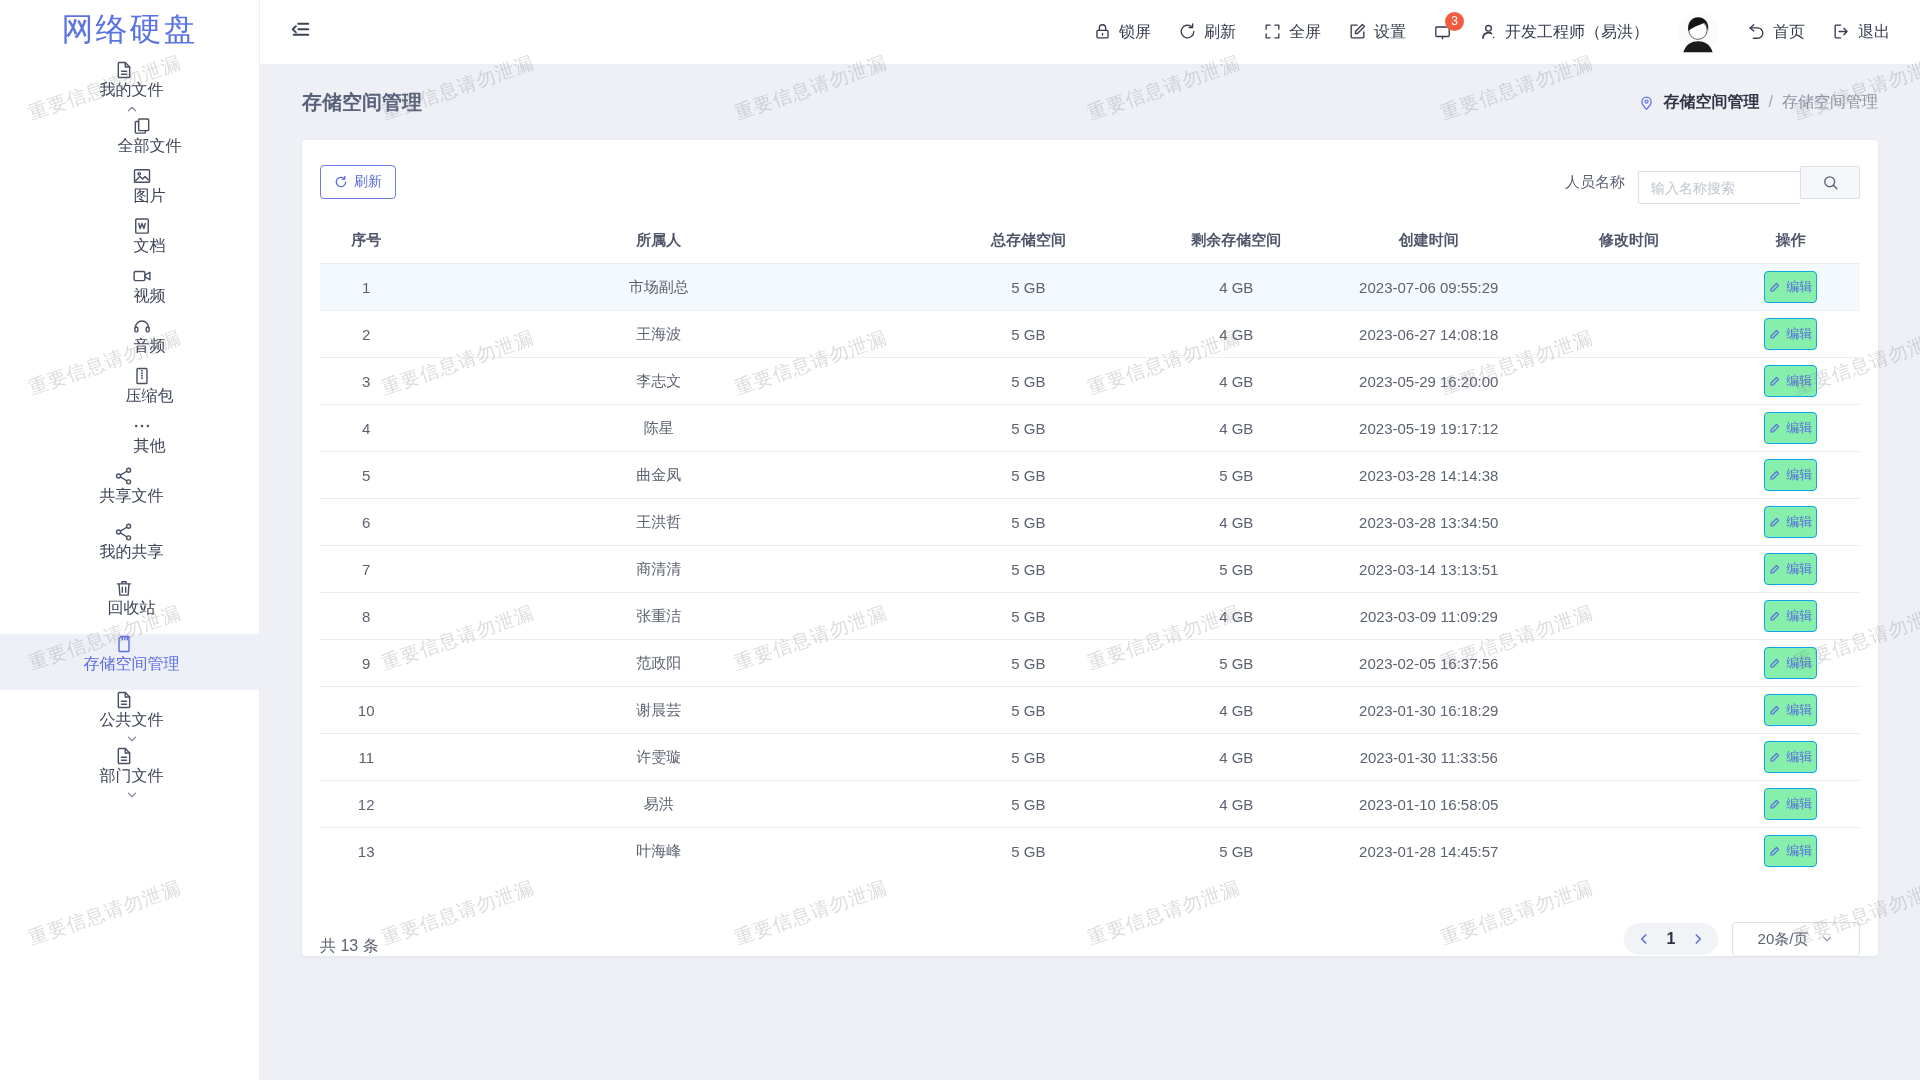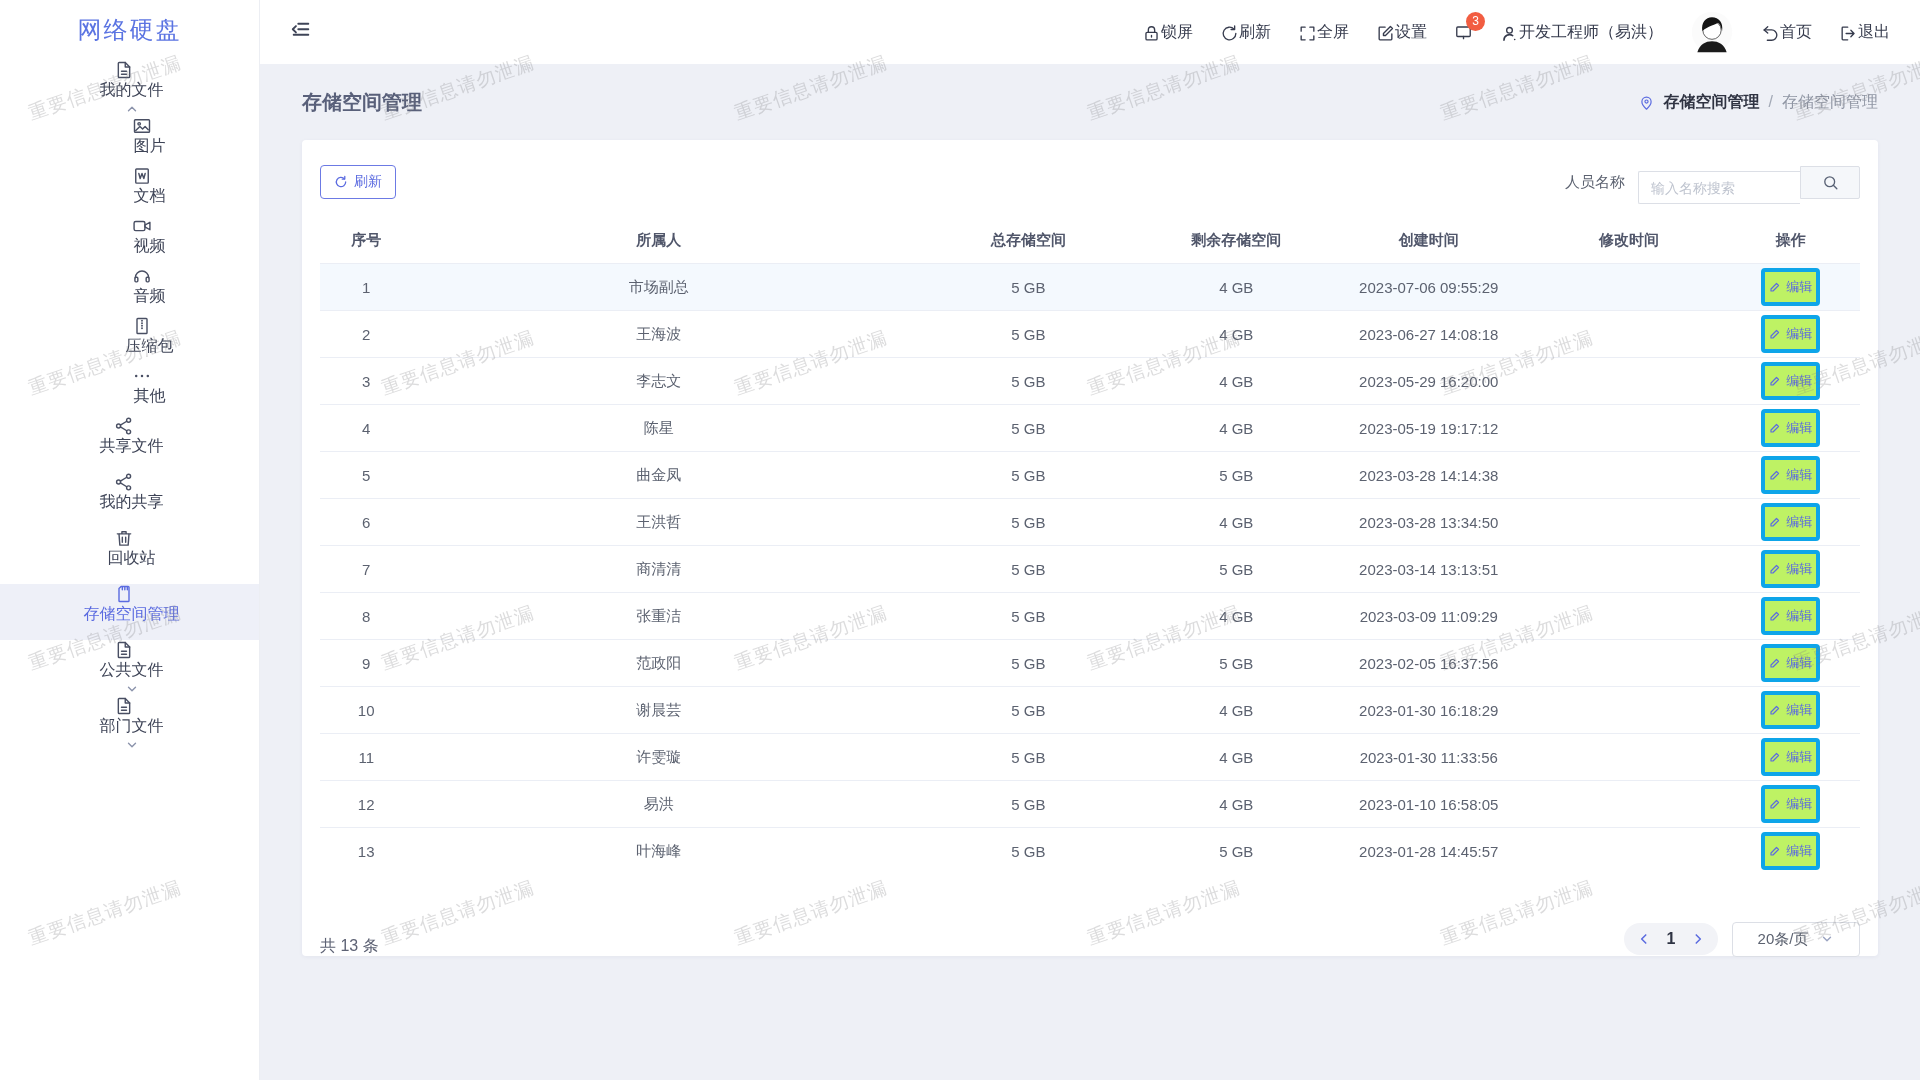--- a/index.html
+++ b/index.html
@@ -2,35 +2,35 @@
 <html><head>
 <meta charset="utf-8">
 <style>
   * { margin:0; padding:0; box-sizing:border-box; }
   html,body { width:1920px; height:1080px; overflow:hidden; }
   body { font-family:"Liberation Sans","DejaVu Sans",sans-serif; display:flex; background:#eef0f6; color:#3e4457; }
   .svg-i { fill:none; stroke:currentColor; stroke-width:1.7; stroke-linecap:round; stroke-linejoin:round; }
 
   
   .sidebar { width:260px; min-width:260px; height:1080px; background:#fff; border-right:1px solid #eceef3; z-index:3; }
-  .logo { height:60px; display:flex; align-items:center; justify-content:center; color:#5b74e2; font-size:24px; letter-spacing:2px; }
+  .logo { height:60px; display:flex; align-items:center; justify-content:center; color:#5b74e2; font-size:32px; letter-spacing:2px; }
   .menu-item { height:56px; display:flex; align-items:center; padding:0 22px 0 26px; font-size:16px; color:#3e4457; cursor:pointer;flex-direction:column; }
   .menu-item.sub { padding-left:62px; height:50px; }
   .mi-icon { width:20px; height:20px; margin-right:15px; color:#494f63; flex:none; display:flex; }
   .mi-spacer { flex:1; }
   .chev { width:14px; height:14px; color:#8b93ab; flex:none; }
   .menu-item.active { background:#eef0f8; color:#5b6be0; }
   .menu-item.active .mi-icon { color:#5b6be0; }
 
   
   .main { flex:1; display:flex; flex-direction:column; height:1080px; min-width:0; }
   .topbar { height:64px; background:#fff; display:flex; align-items:center; padding:0 30px; }
   .fold-btn { color:#3e4457; cursor:pointer; display:flex; }
   .topbar-right { margin-left:auto; display:flex; align-items:center; gap:27px; font-size:16px; color:#363b4d; }
-  .tb-item { display:flex; align-items:flex-end; cursor:pointer; white-space:nowrap;font-family:Liberation Serif, serif; }
+  .tb-item { display:flex; align-items:flex-start; gap:7px; cursor:pointer; white-space:nowrap;font-family:Liberation Serif, serif; }
   .tb-icon { width:19px; height:19px; display:flex; }
   .bell-wrap { position:relative; cursor:pointer; }
   .badge { position:absolute; top:-11px; right:-12px; background:#f25d41; color:#fff; font-size:12px; min-width:19px; height:19px; padding:0 4px; border-radius:10px; display:flex; align-items:center; justify-content:center; }
   .avatar { width:44px; height:44px; cursor:pointer; }
 
   
   .content { flex:1; padding:0 42px; min-height:0; }
   .page-head { height:76px; display:flex; align-items:center; }
   .page-title { font-size:20px; color:#59607a; }
   .breadcrumb { margin-left:auto; display:flex; align-items:center; gap:9px; font-size:16px; }
@@ -46,21 +46,21 @@
   .search-group { margin-left:auto; display:flex; align-items:center; }
   .search-label { color:#5c6270; font-size:15px; margin-right:13px; }
   .search-input { width:162px; height:33px; border:1px solid #dcdfe6; border-right:none; border-radius:2px 0 0 2px; padding:0 12px; font-size:14px; color:#5c6270; outline:none; font-family:inherit;margin-top:11px; }
   .search-input::placeholder { color:#bfc4cf; }
   .search-btn { width:60px; height:33px; background:#f5f7fa; border:1px solid #dcdfe6; border-radius:0 2px 2px 0; display:flex; align-items:center; justify-content:center; color:#596275; cursor:pointer; }
 
   table { width:100%; border-collapse:collapse; margin-top:10px; }
   th { font-size:15px; color:#50566a; font-weight:bold; text-align:center; padding:13px 0; }
   td { font-size:15px; color:#5c6270; text-align:center; height:47px; border-top:1px solid #ebeef5; }
   tr.hl td { background:#f4f9fe; }
-  .btn-edit { display:inline-flex; align-items:center; gap:5px; background:#bef264; border:4px solid #0ea5e9; color:#5b6be0; border-radius:4px; padding:6px 4px; font-size:13px; cursor:pointer; }
+  .btn-edit { display:inline-flex; align-items:center; gap:5px; background:#86efac; border:1px solid #0ea5e9; color:#5b6be0; border-radius:4px; padding:6px 4px; font-size:13px; cursor:pointer; }
   .btn-edit .tb-icon { width:12px; height:12px; }
 
   .card-footer { margin-top:auto; display:flex; align-items:flex-end; height:82px; flex:none; }
   .total-count { color:#5d6274; font-size:16px; }
   .pager { margin-left:auto; display:flex; align-items:center; gap:14px; }
   .page-pill { background:#f2f3f7; height:32px; border-radius:16px; display:flex; align-items:center; padding:0 6px; }
   .pg-btn { width:28px; height:32px; display:flex; align-items:center; justify-content:center; color:#5b6be0; cursor:pointer; }
   .pg-btn .tb-icon { width:14px; height:14px; }
   .pg-num { min-width:26px; text-align:center; color:#2e3343; font-weight:bold; font-size:16px; cursor:pointer; }
   .size-select { width:128px; height:35px; border:1px solid #dcdfe6; border-radius:4px; background:#fff; display:flex; align-items:center; justify-content:center; gap:12px; color:#5c6270; font-size:15px; cursor:pointer; }
@@ -83,20 +83,29 @@
             <path d="M13.5 3H6.2a1 1 0 0 0-1 1v16a1 1 0 0 0 1 1h11.6a1 1 0 0 0 1-1V8.3L13.5 3z"></path>
             <path d="M13.5 3v5.3h5.3"></path>
             <path d="M9 13.5h6M9 17h6"></path>
           </svg>
         </span>
       <span>我的文件</span>
       <span class="mi-spacer"></span>
       <svg class="chev" viewBox="0 0 24 24">
           <path class="svg-i" d="M6 15l6-6 6 6" style="stroke-width:2.4"></path>
         </svg>
+    </div>
+    <div class="menu-item sub">
+      <span class="mi-icon">
+          <svg class="svg-i" viewBox="0 0 24 24">
+            <rect x="8" y="3.5" width="12" height="14" rx="1"></rect>
+            <path d="M16 17.5v2a1 1 0 0 1-1 1H5a1 1 0 0 1-1-1v-12a1 1 0 0 1 1-1h3"></path>
+          </svg>
+        </span>
+      <span>全部文件</span>
     </div>
     <div class="menu-item sub">
       <span class="mi-icon">
           <svg class="svg-i" viewBox="0 0 24 24">
             <rect x="3" y="4.5" width="18" height="15" rx="1"></rect>
             <circle cx="8.6" cy="9.4" r="1.5"></circle>
             <path d="M4.5 17.5l5-5 3.2 3.2 3-3 3.8 3.8"></path>
           </svg>
         </span>
       <span>图片</span>

